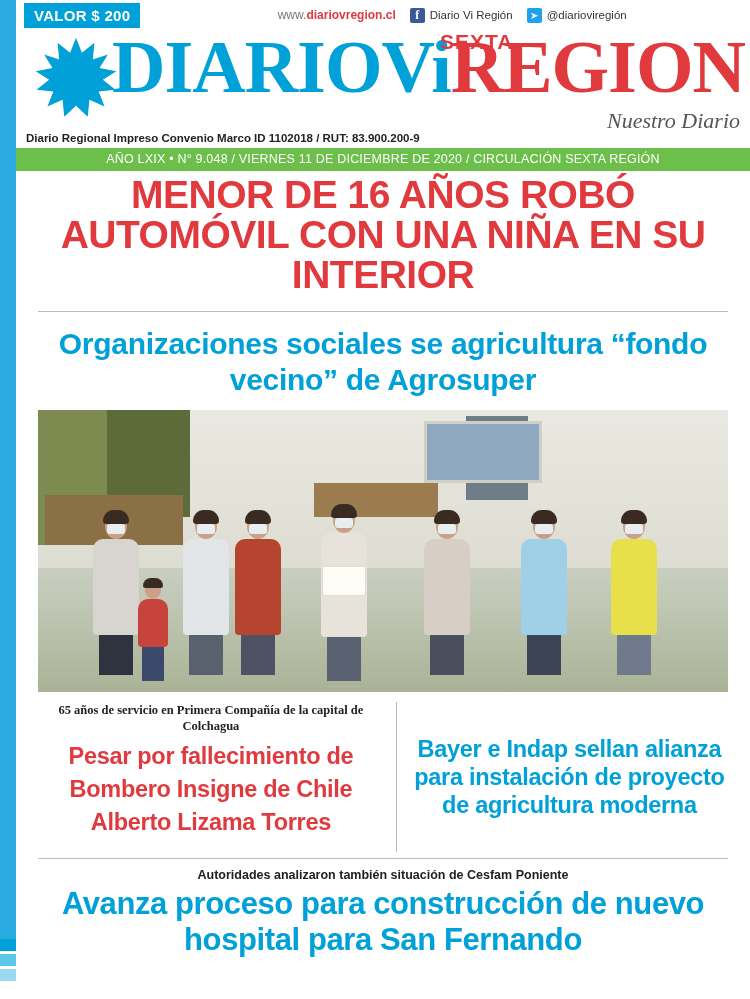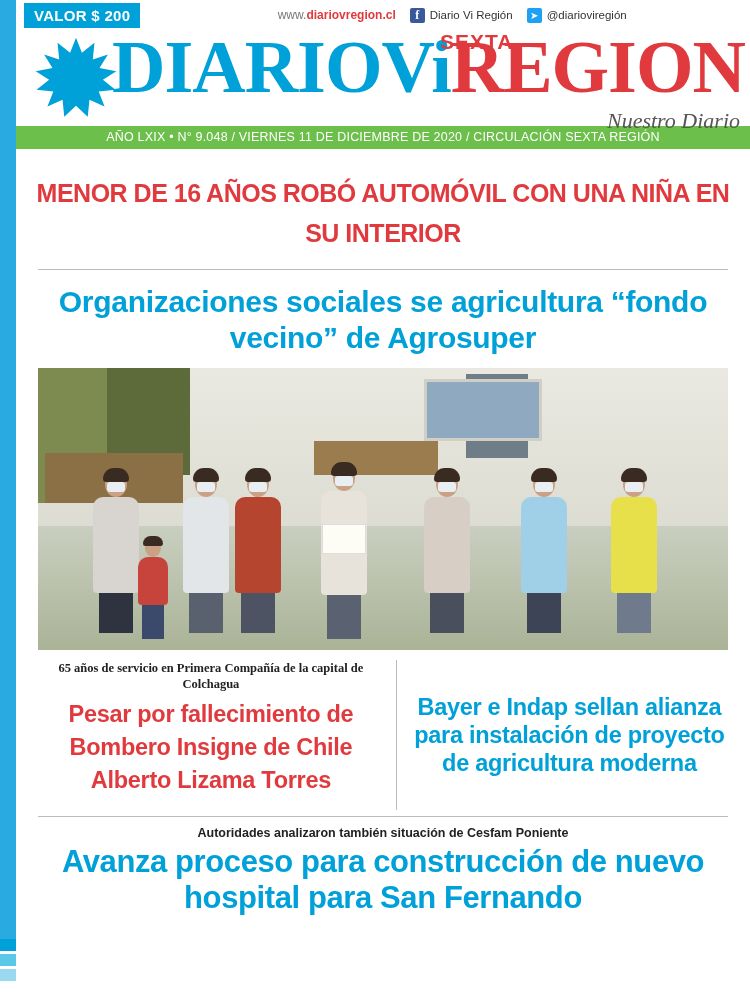--- a/index.html
+++ b/index.html
@@ -144,24 +144,24 @@
     padding: 4px 0 5px 0;
     letter-spacing: 0.2px;
   }
 
   
   .lead {
     text-align: center;
     color: #e03a3e;
     font-family: "Liberation Sans", sans-serif;
     font-weight: bold;
-    font-size: 25px;
+    font-size: 39px;
     line-height: 40px;
     letter-spacing: -0.5px;
-    padding: 24px 20px 12px 20px;
+    padding: 4px 20px 12px 20px;
   }
   .rule {
     height: 1px;
     background: #bbb;
     margin: 4px 22px;
   }
   .sub-lead {
     text-align: center;
     color: #00a0d8;
     font-family: "Liberation Sans", sans-serif;
@@ -349,20 +349,21 @@
       </svg>
       <div class="nameplate">
         <div class="sexta-label">SEXTA</div>
         <div class="title-main">
           <span class="t-diario">DIARIO</span><span class="t-vi">Vi</span><span class="t-region">REGION</span>
         </div>
       </div>
       <div class="nuestro-diario">Nuestro Diario</div>
     </div>
 
+    <div class="legal-line">Diario Regional Impreso Convenio Marco ID 1102018 / RUT: 83.900.200-9</div>
 
     <div class="green-band">AÑO LXIX • N° 9.048 / VIERNES 11 DE DICIEMBRE DE 2020  /  CIRCULACIÓN SEXTA REGIÓN</div>
 
     <div class="lead">MENOR DE 16 AÑOS ROBÓ AUTOMÓVIL CON UNA NIÑA EN SU INTERIOR</div>
 
     <div class="rule"></div>
 
     <div class="sub-lead">Organizaciones sociales se agricultura “fondo vecino” de Agrosuper</div>
 
     <div class="photo-wrap">

